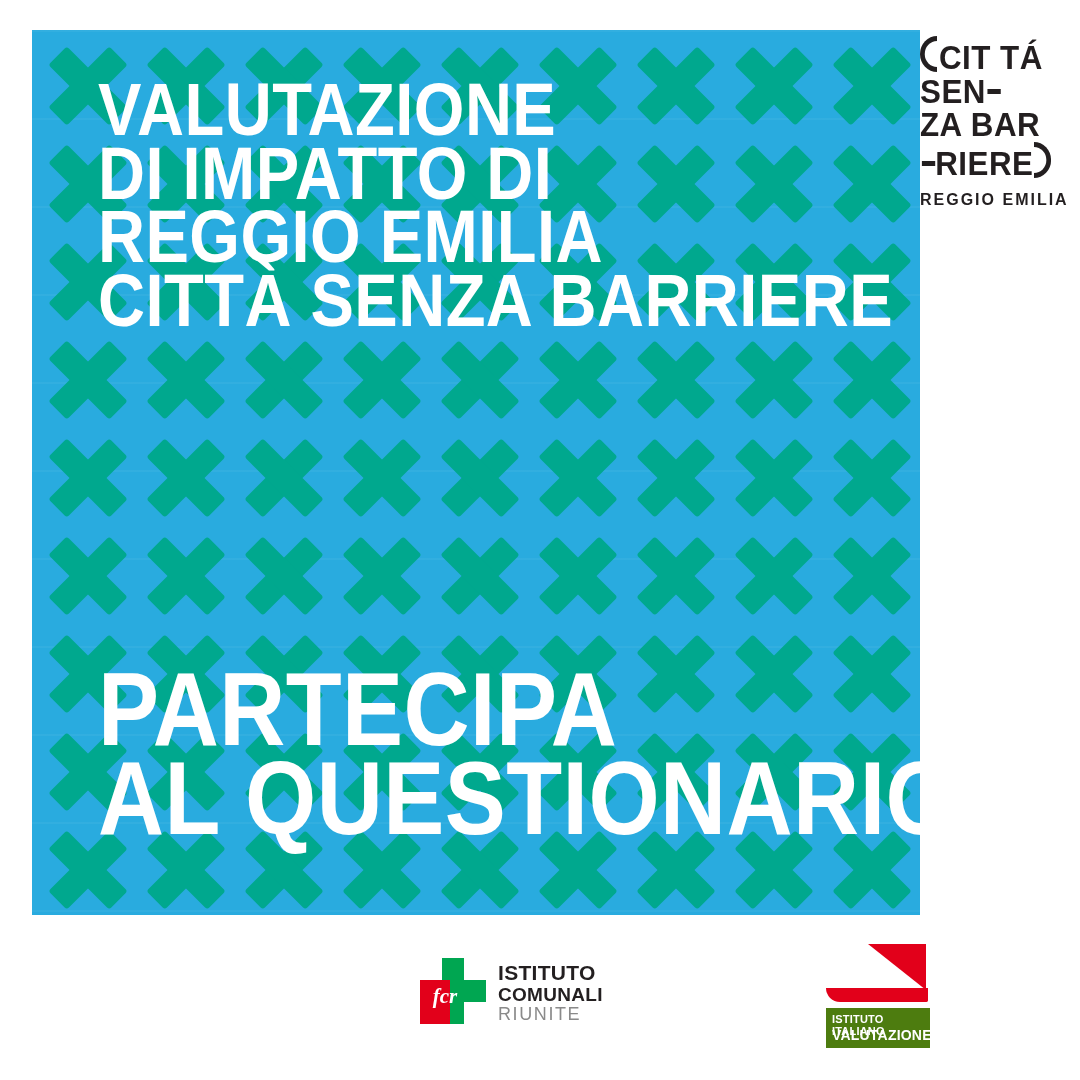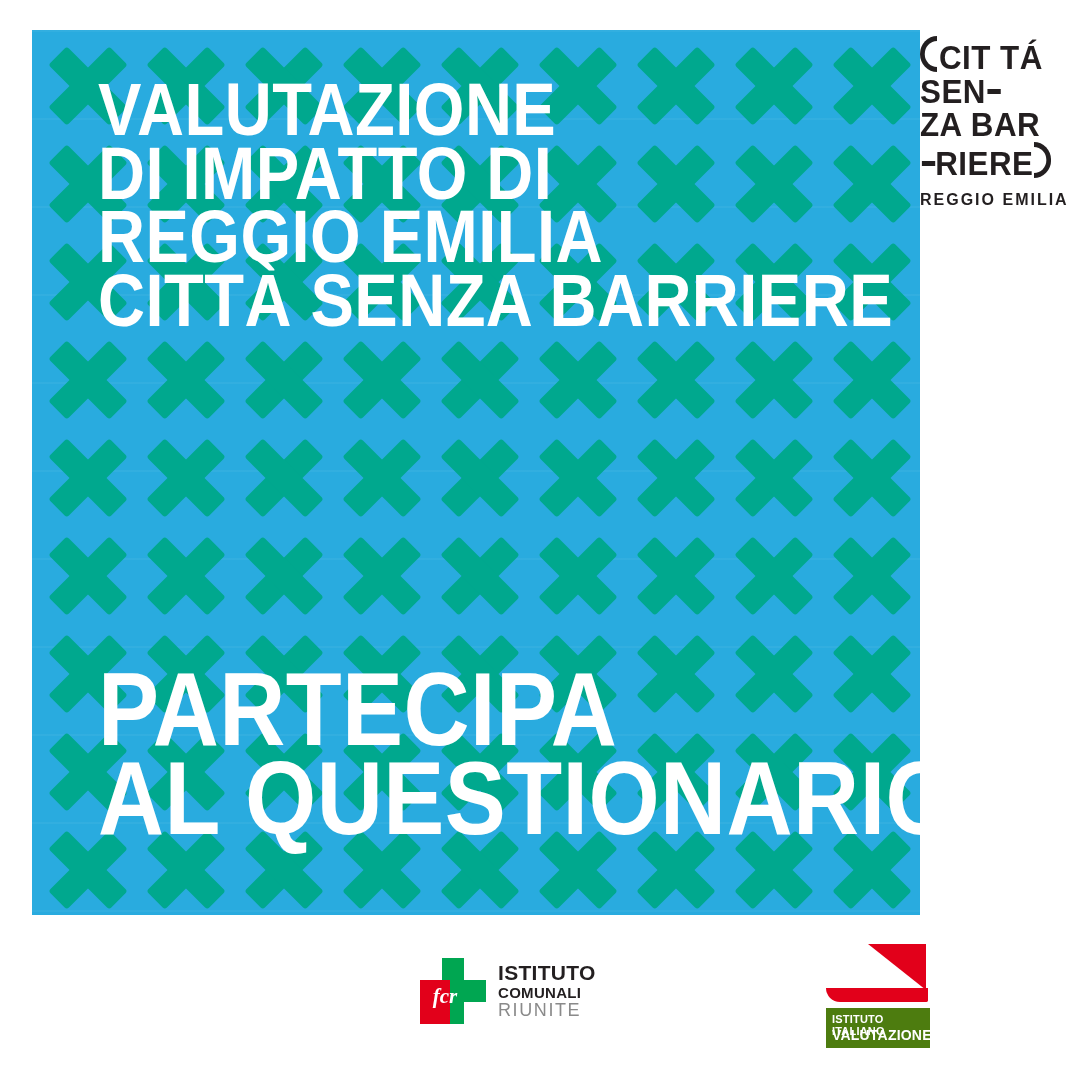--- a/index.html
+++ b/index.html
@@ -313,21 +313,21 @@
     font-style: italic;
     font-weight: bold;
     font-size: 21px;
   }
   #logo-fcr .txt {
     position: absolute;
     left: 78px;
     top: 12px;
   }
   #logo-fcr .t1 { font-size: 21px; font-weight: bold; color: #231f20; line-height: 1.08; letter-spacing: 0.3px;}
-  #logo-fcr .t2 { font-size: 15px; font-weight: bold; color: #231f20; line-height: 1.08; letter-spacing: 0.3px;}
+  #logo-fcr .t2 { font-size: 19px; font-weight: bold; color: #231f20; line-height: 1.08; letter-spacing: 0.3px;}
   #logo-fcr .t3 { font-size: 18px; color: #8a8a8a; line-height: 1.1; letter-spacing: 1.6px;}
 
   
   #logo-iiv {
     position: absolute;
     left: 818px;
     top: 14px;
     width: 120px;
     height: 115px;
   }

